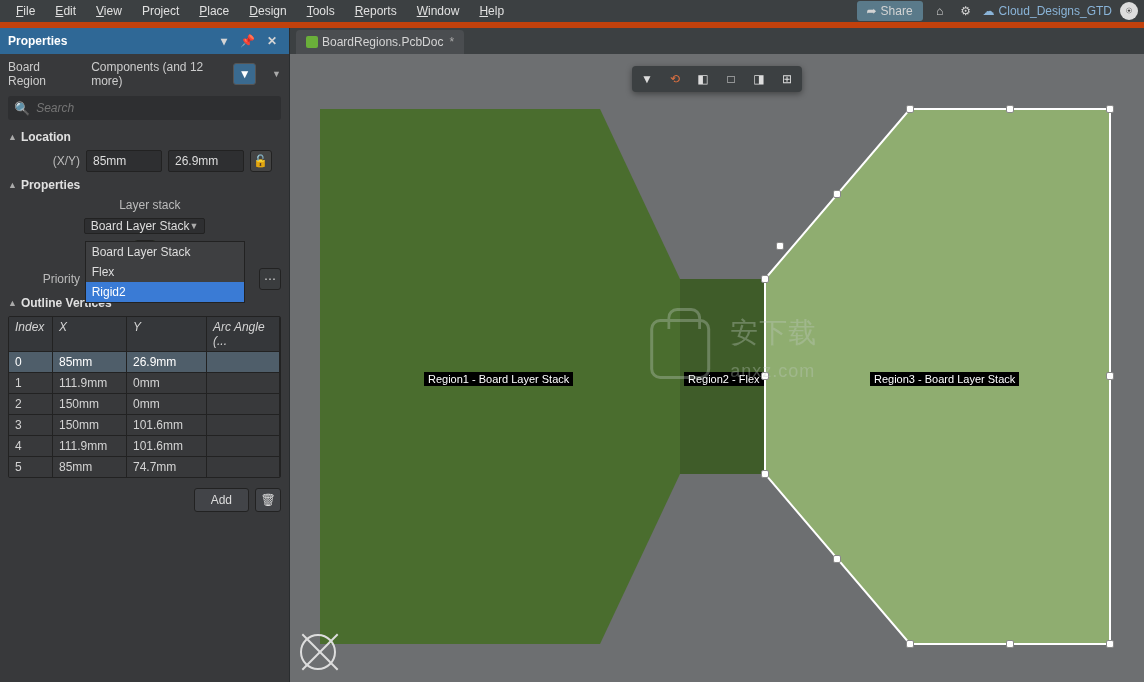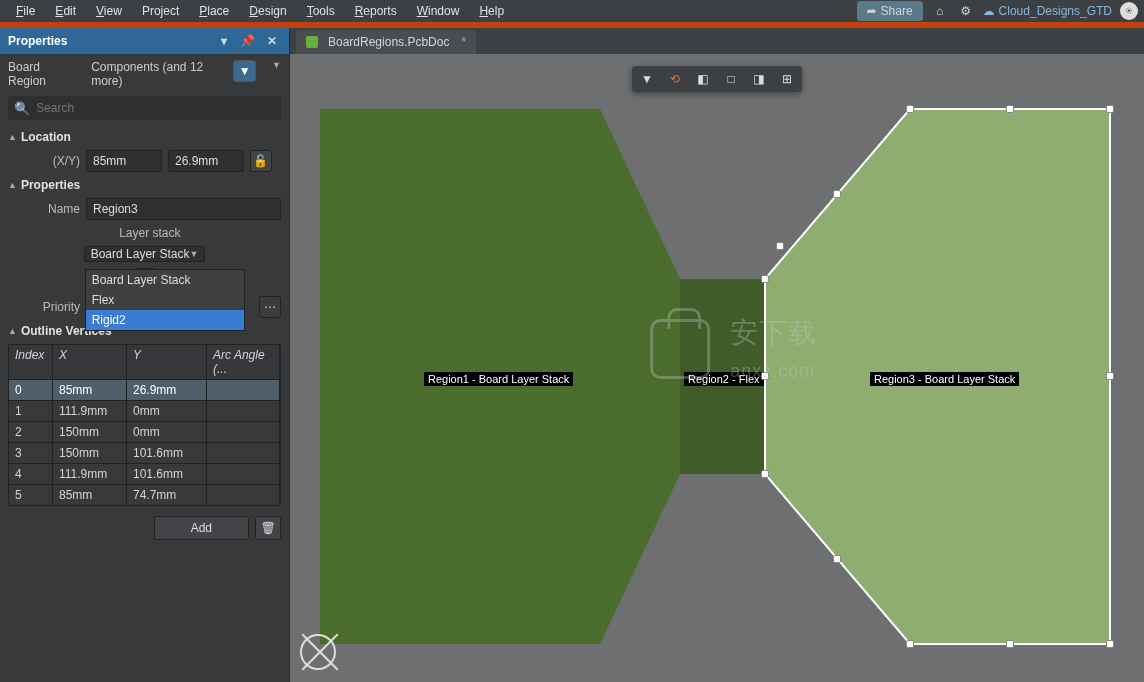--- a/index.html
+++ b/index.html
@@ -12,26 +12,26 @@
 .share-btn { background: #5a7a8a; padding: 3px 10px; border-radius: 3px; display: flex; align-items: center; gap: 4px; cursor: pointer; }
 .icon-btn { width: 18px; height: 18px; display: inline-flex; align-items: center; justify-content: center; cursor: pointer; color:#d4d4d4; }
 .cloud-label { color: #8ab4d8; cursor: pointer; display:flex; align-items:center; gap:4px;}
 .avatar { width: 18px; height: 18px; border-radius: 50%; background: #ddd; color: #333; display:flex; align-items:center; justify-content:center; font-size:10px; }
 
 .main { display: flex; height: calc(100% - 28px); }
 .panel { width: 290px; background: #38393b; border-right: 1px solid #2a2d2f; display:flex; flex-direction:column; }
 .panel-header { background: #2f6896; color: #fff; height: 26px; display:flex; align-items:center; padding: 0 8px; font-weight: 600; }
 .panel-header-icons { margin-left:auto; display:flex; gap:6px; }
 .panel-body { padding: 6px 8px; flex:1; overflow:hidden;}
-.ctx-row { display:flex; align-items:flex-start; margin-bottom:8px; gap:16px;}
+.ctx-row { display:flex; align-items:center; margin-bottom:8px; gap:16px;}
 .ctx-label { color: #ccc; }
 .ctx-comp { color: #ccc; margin-left: 4px;}
 .filter-btn { width: 26px; height: 22px; background: #3a6a8f; border: 1px solid #555; border-radius:3px; display:flex; align-items:center; justify-content:center; cursor:pointer;}
 .search-box { background: #2e2f31; border-radius:3px; height:24px; display:flex; align-items:center; padding:0 6px; gap:6px; margin-bottom: 10px; }
-.search-box input { background: transparent; border:none; color:#c4b5fd; outline:none; flex:1; }
+.search-box input { background: transparent; border:none; color:#c4b5fd; outline:none; flex:1;font-style:italic; }
 
 .section-header { display:flex; align-items:center; gap:4px; color:#e0e0e0; font-weight:600; margin: 6px 0 6px 0; cursor:pointer;}
 .tri { font-size: 9px; color:#aaa;}
 
 .form-row { display:flex; align-items:center; margin-bottom:6px; gap:6px;}
 .form-label { width: 72px; text-align:right; color:#bbb; }
 .input { background:#2e2f31; border:1px solid #222; color:#ddd; height:22px; border-radius:2px; padding:0 6px;}
 .input.xy { width: 76px;}
 .input.full { flex:1; }
 .lock-btn, .swatch-btn { width:22px; height:22px; background:#444; border:1px solid #222; border-radius:3px; display:flex; align-items:center; justify-content:center; cursor:pointer;}
@@ -48,26 +48,26 @@
 .th-row { background:#35373a;font-style:italic; }
 .col-idx { width:44px; }
 .col-x { width:74px; }
 .col-y { width:80px; }
 .col-arc { flex:1; }
 .td-row { background:#38393b; border-top:1px solid #222;}
 .td-row.selected { background:#4f5e6a; }
 .td-row.selected .td { color: #fff; }
 
 .btn-row { display:flex; gap:6px; margin-top:10px; justify-content:flex-end; }
-.btn { background:#424448; border:1px solid #222; color:#ddd; height:24px; padding:0 36px; border-radius:3px; cursor:pointer; display:flex; align-items:center; justify-content:center;}
+.btn { background:#424448; border:1px solid #222; color:#ddd; height:24px; padding:0 16px; border-radius:3px; cursor:pointer; display:flex; align-items:center; justify-content:center;}
 .btn.icon-only { padding:0; width:26px;}
 
 .workspace { flex:1; position:relative; background:#6d6f71; }
 .tab-strip { height: 26px; background:#3c4042; display:flex; align-items:flex-end; padding-left:6px; }
-.tab { background:#4a4d50; height:24px; padding:12px 10px; display:flex; align-items:center; gap:10px; border-top-left-radius:4px; border-top-right-radius:4px; cursor:pointer;}
+.tab { background:#4a4d50; height:24px; padding:12px 10px; display:flex; align-items:center; gap:4px; border-top-left-radius:4px; border-top-right-radius:4px; cursor:pointer;}
 .tab .doc-icon { width:12px; height:12px; background:#6aaf3a; border-radius:2px;}
 .tab .star { color:#aaa; margin-left:2px;}
 .canvas-area { position:absolute; top:26px; left:0; right:0; bottom:0; background:#6d6f71; overflow:hidden;}
 
 .floating-toolbar { position:absolute; top:12px; left:50%; transform:translateX(-50%); background:#3c4042; border-radius:4px; display:flex; padding:2px; gap:2px; box-shadow:0 2px 6px rgba(0,0,0,.4);}
 .ft-btn { width:26px; height:22px; display:flex; align-items:center; justify-content:center; cursor:pointer; border-radius:2px; color:#ddd;}
 
 .region1 { position:absolute; fill:#4a6d2e; }
 .region2 { position:absolute; fill:#3f5c29; }
 .region3 { position:absolute; fill:#8fad70; stroke:#fff; stroke-width:2;}
@@ -147,24 +147,20 @@
         <input class="input xy" value="26.9mm" style="">
         <div class="lock-btn">
             <span>🔓</span>
           </div>
       </div>
 
       <div class="section-header">
         <span class="tri">▲</span>
         <span>Properties</span>
       </div>
-      <div class="form-row">
-        <div class="form-label">Name</div>
-        <input class="input full" value="Region3" style="">
-      </div>
       <div class="form-row" style="position:relative;flex-direction:column;">
         <div class="form-label">Layer stack</div>
         <div class="select">
           <span>Board Layer Stack</span>
           <span class="arrow">▼</span>
           <div class="dropdown">
             <div class="dropdown-item">Board Layer Stack</div>
             <div class="dropdown-item">Flex</div>
             <div class="dropdown-item hovered">Rigid2</div>
           </div>

